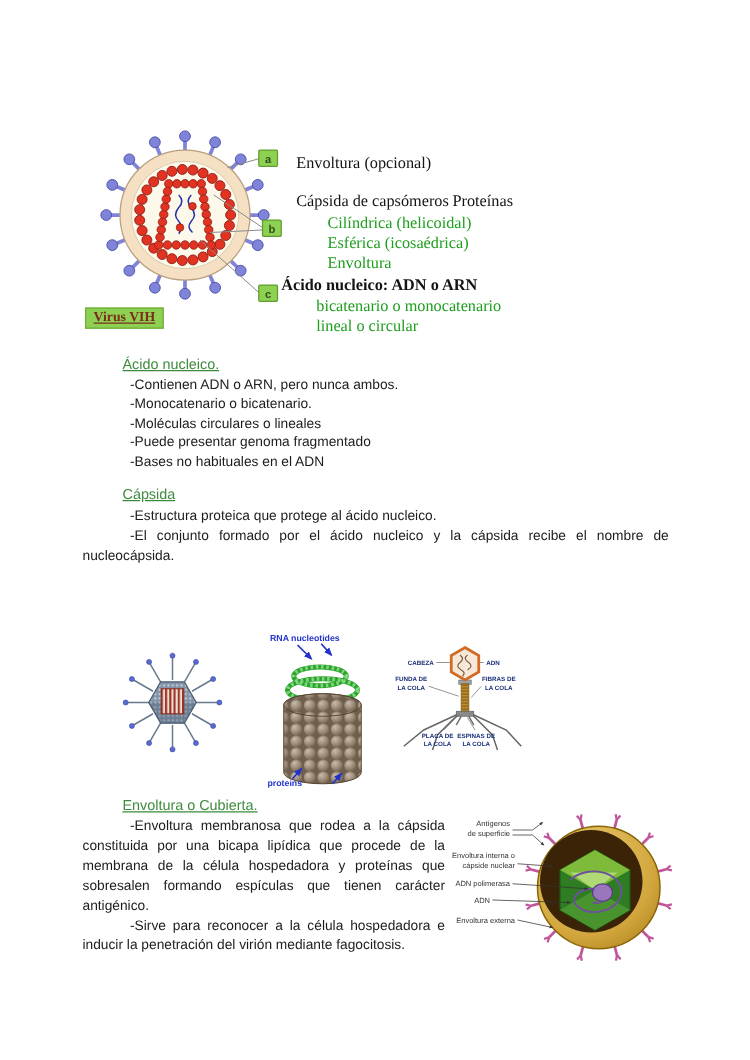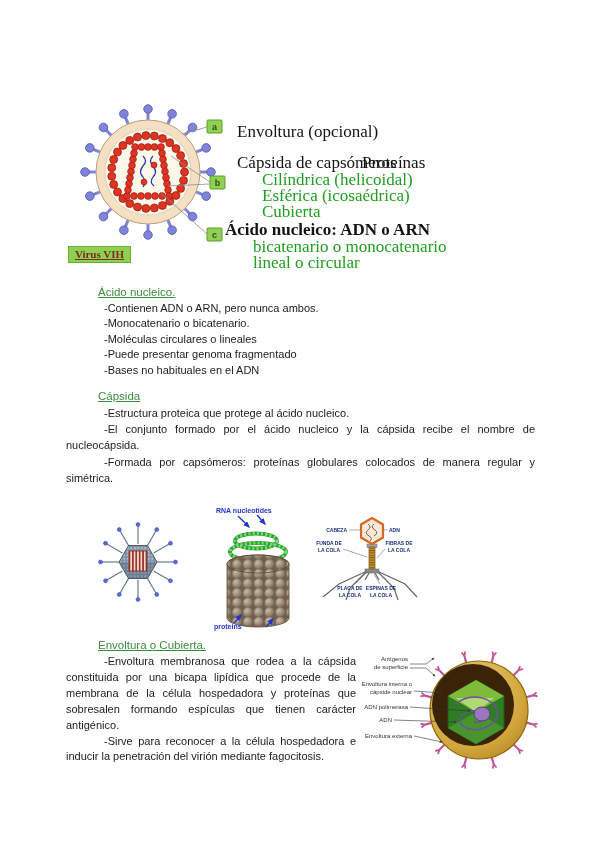--- a/index.html
+++ b/index.html
@@ -1,19 +1,19 @@
 <!DOCTYPE html>
 <html><head>
 <meta charset="utf-8">
 <style>
   html,body{margin:0;padding:0;background:#fff;}
   #page{position:relative;width:600px;height:848px;background:#ffffff;overflow:hidden;
         font-family:"Liberation Sans",sans-serif;color:#1c1c1c;}
   .abs{position:absolute;}
-  .serif{font-family:"Liberation Serif",serif;font-size:17px;color:#141414;white-space:nowrap;}
+  .serif{font-family:"Liberation Serif",serif;font-size:13px;color:#141414;white-space:nowrap;}
   .serif.green{color:#1f9e1f;}
   .serif.bold{font-weight:600;}
   .sec-heading{font-size:11.5px;color:#3d8b3d;text-decoration:underline;white-space:nowrap;margin-left:32px;}
   .body-list div{font-size:11px;line-height:15.4px;white-space:nowrap;}
   .par-block p{margin:0;font-size:11px;line-height:16.2px;text-align:justify;text-indent:38px;}
   .par-block.narrow p{line-height:15.9px;}
   .caption-box{background:#8ed052;border:1px solid #6fae35;color:#7b2c1c;
                font-family:"Liberation Serif",serif;font-weight:bold;font-size:11px;
                width:61px;height:15px;text-align:center;line-height:15px;}
   svg text{font-family:"Liberation Sans",sans-serif;}
@@ -141,40 +141,39 @@
       <rect x="144" y="130" width="15" height="13" rx="1" fill="#8ed052" stroke="#5f9e2e"></rect>
       <text x="151.5" y="140" text-anchor="middle" class="marker-letter">c</text>
     </g>
   </svg>
 
   <div class="abs serif" style="left:237px;top:122px;">Envoltura (opcional)</div>
   <div class="abs serif" style="left:237px;top:153px;">Cápsida de capsómeros</div>
   <div class="abs serif" style="left:362px;top:153px;">Proteínas</div>
   <div class="abs serif green" style="left:262px;top:170px;">Cilíndrica (helicoidal)</div>
   <div class="abs serif green" style="left:262px;top:186px;">Esférica (icosaédrica)</div>
-  <div class="abs serif green" style="left:262px;top:202px;">Cubierta</div>
+  <div class="abs serif green" style="left:262px;top:202px;">Envoltura</div>
   <div class="abs serif bold" style="left:225px;top:220px;text-align:center;">Ácido nucleico: ADN o ARN</div>
   <div class="abs serif green" style="left:253px;top:237px;">bicatenario o monocatenario</div>
   <div class="abs serif green" style="left:253px;top:253px;">lineal o circular</div>
   <div class="abs caption-box" style="left:68px;top:246px;text-decoration:underline;">Virus VIH</div>
 
   <div class="abs sec-heading" style="left:66px;top:286px;">Ácido nucleico.</div>
   <div class="abs body-list" style="left:104px;top:301px;">
     <div>-Contienen ADN o ARN, pero nunca ambos.</div>
     <div>-Monocatenario o bicatenario.</div>
     <div>-Moléculas circulares o lineales</div>
     <div>-Puede presentar genoma fragmentado</div>
     <div>-Bases no habituales en el ADN</div>
   </div>
 
   <div class="abs sec-heading" style="left:66px;top:390px;">Cápsida</div>
   <div class="abs par-block" style="left:66px;top:405px;width:469px;">
     <p>-Estructura proteica que protege al ácido nucleico.</p>
     <p>-El conjunto formado por el ácido nucleico y la cápsida recibe el nombre de nucleocápsida.</p>
-    <p>-Formada por capsómeros: proteínas globulares colocados de manera regular y simétrica.</p>
   </div>
 
   <svg class="abs" style="left:98px;top:515px;" width="80" height="96" viewBox="0 0 80 96">
     <defs>
       <pattern id="adots" width="3.5" height="3.5" patternUnits="userSpaceOnUse">
         <rect width="3.5" height="3.5" fill="#8494a8"></rect>
         <circle cx="1.7" cy="1.7" r="0.85" fill="#c6d2de"></circle>
       </pattern>
       <pattern id="astripes" width="3.4" height="3" patternUnits="userSpaceOnUse">
         <rect width="3.4" height="3" fill="#e8ded2"></rect>

